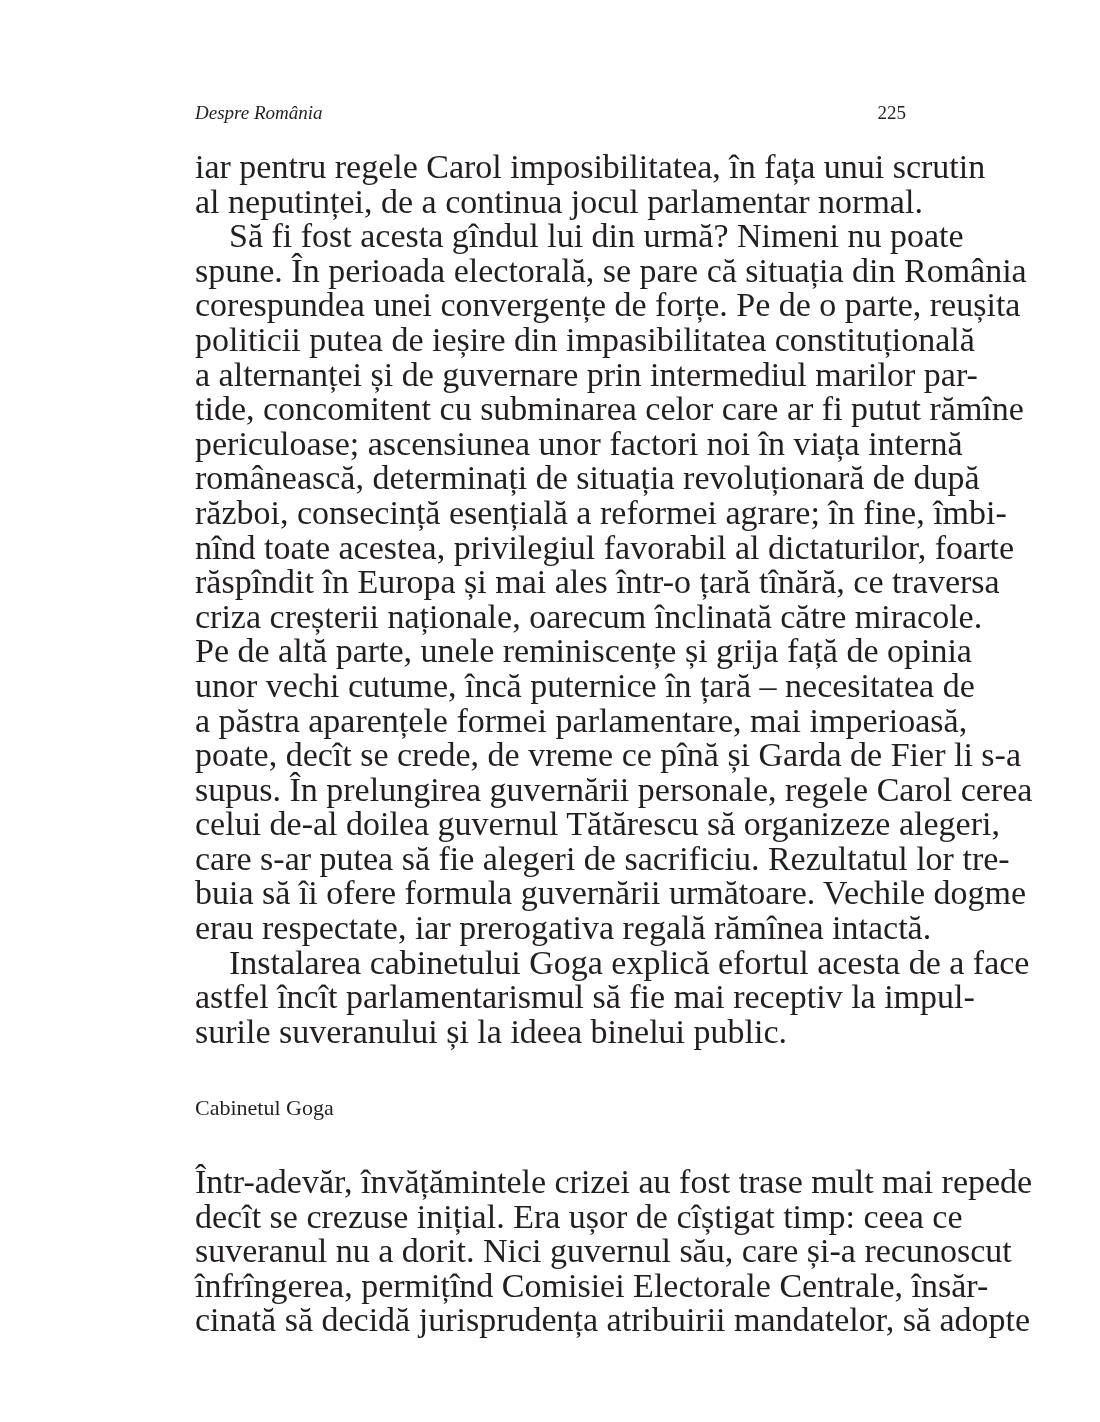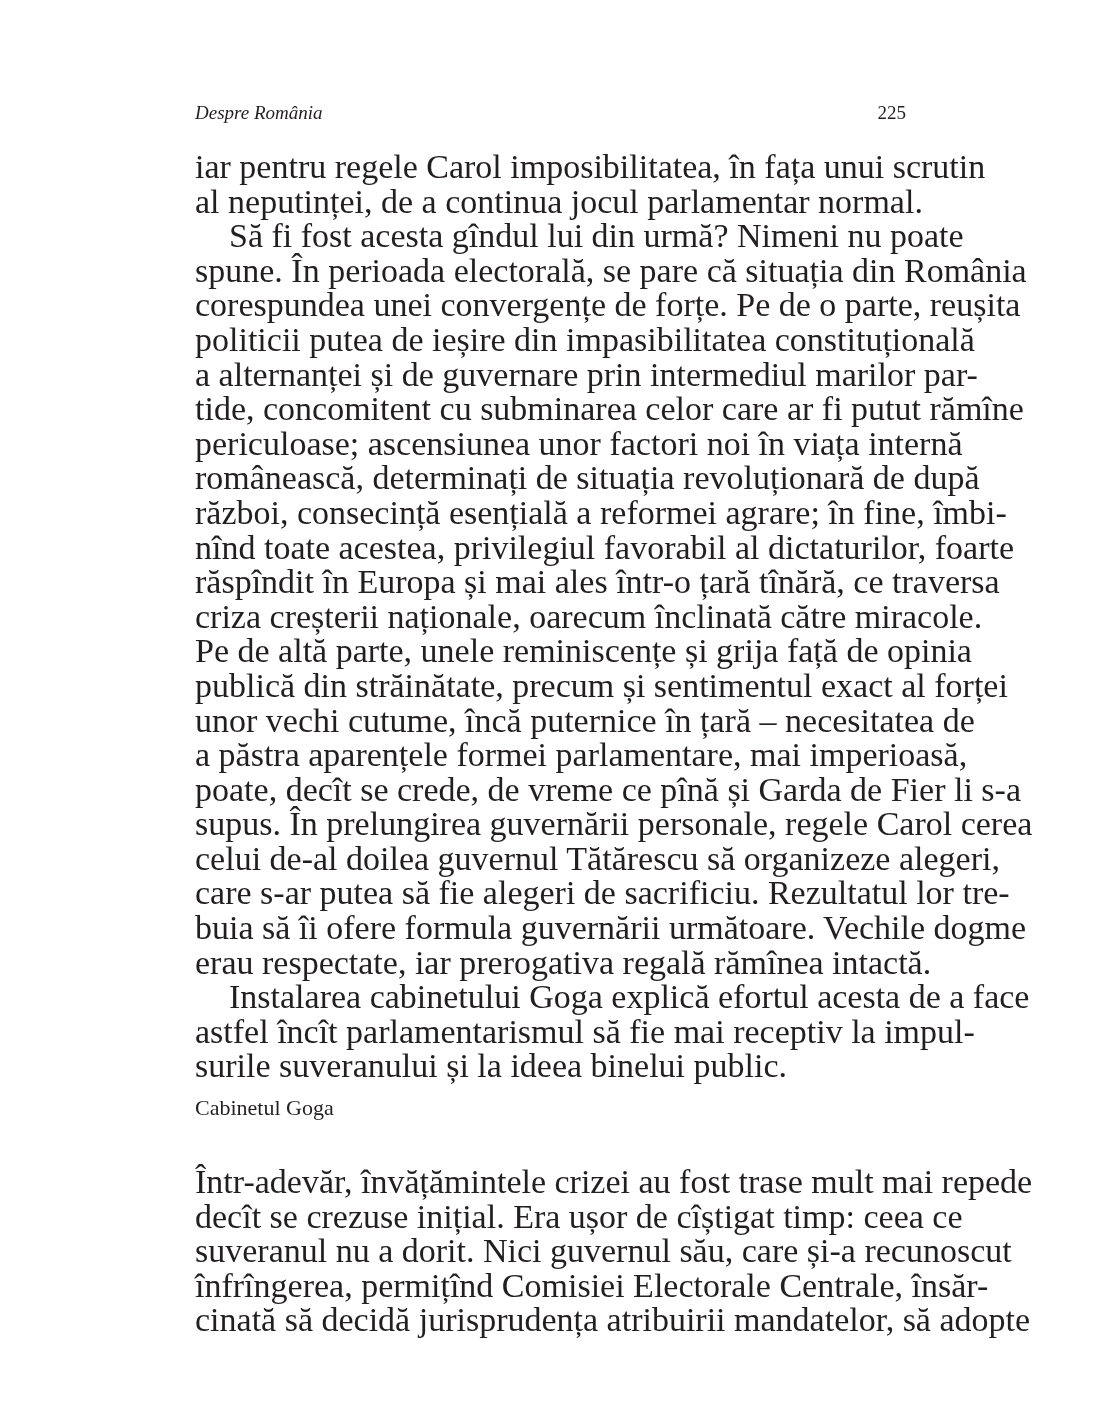--- a/index.html
+++ b/index.html
@@ -93,21 +93,20 @@
     <span class="line">politicii putea de ieșire din impasibilitatea constituțională</span>
     <span class="line">a alternanței și de guvernare prin intermediul marilor par-</span>
     <span class="line">tide, concomitent cu subminarea celor care ar fi putut rămîne</span>
     <span class="line">periculoase; ascensiunea unor factori noi în viața internă</span>
     <span class="line">românească, determinați de situația revoluționară de după</span>
     <span class="line">război, consecință esențială a reformei agrare; în fine, îmbi-</span>
     <span class="line">nînd toate acestea, privilegiul favorabil al dictaturilor, foarte</span>
     <span class="line">răspîndit în Europa și mai ales într-o țară tînără, ce traversa</span>
     <span class="line">criza creșterii naționale, oarecum înclinată către miracole.</span>
     <span class="line">Pe de altă parte, unele reminiscențe și grija față de opinia</span>
-    <span class="line">publică din străinătate, precum și sentimentul exact al forței</span>
     <span class="line">unor vechi cutume, încă puternice în țară – necesitatea de</span>
     <span class="line">a păstra aparențele formei parlamentare, mai imperioasă,</span>
     <span class="line">poate, decît se crede, de vreme ce pînă și Garda de Fier li s-a</span>
     <span class="line">supus. În prelungirea guvernării personale, regele Carol cerea</span>
     <span class="line">celui de-al doilea guvernul Tătărescu să organizeze alegeri,</span>
     <span class="line">care s-ar putea să fie alegeri de sacrificiu. Rezultatul lor tre-</span>
     <span class="line">buia să îi ofere formula guvernării următoare. Vechile dogme</span>
     <span class="line last">erau respectate, iar prerogativa regală rămînea intactă.</span>
     <span class="line indent">Instalarea cabinetului Goga explică efortul acesta de a face</span>
     <span class="line">astfel încît parlamentarismul să fie mai receptiv la impul-</span>

